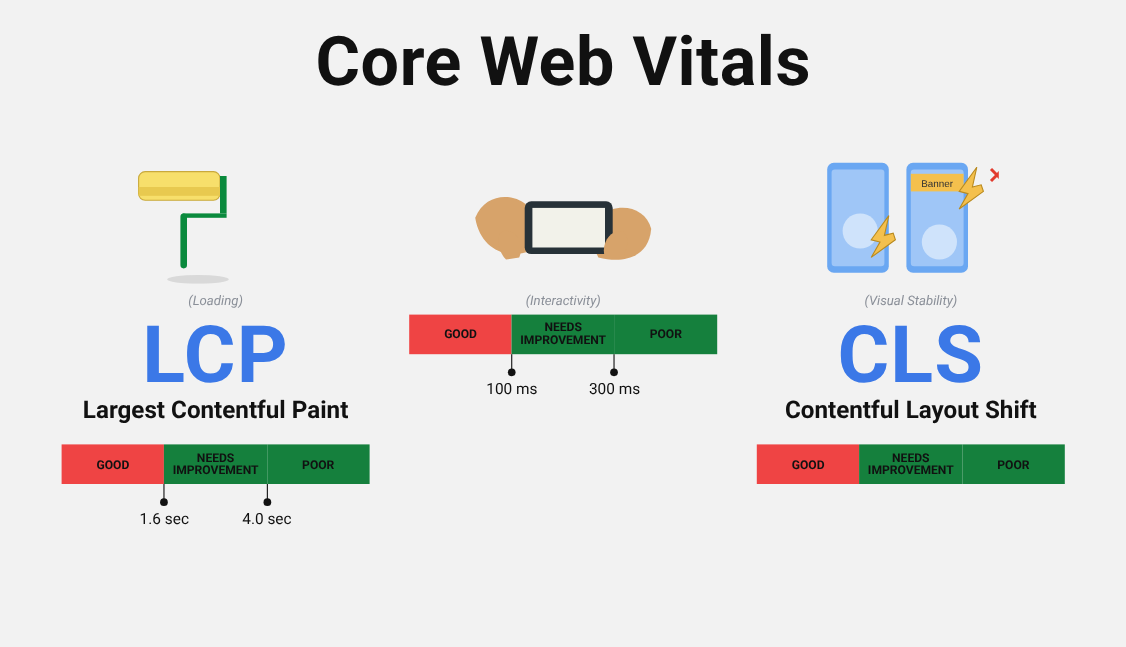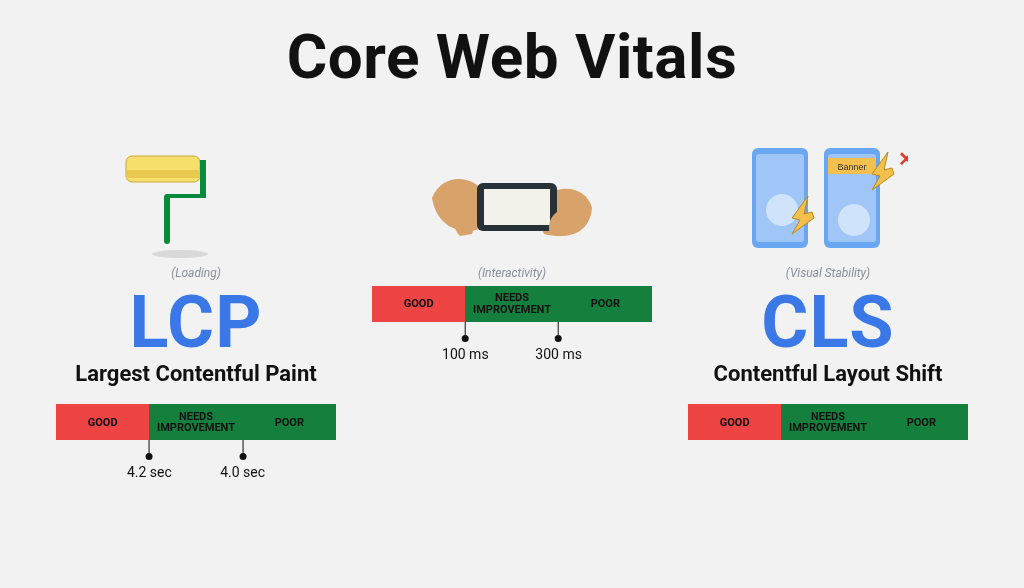--- a/index.html
+++ b/index.html
@@ -155,21 +155,21 @@
       <div class="bar">
         <div class="segments">
           <div class="seg good">GOOD</div>
           <div class="seg mid">NEEDS<br>IMPROVEMENT</div>
           <div class="seg poor">POOR</div>
         </div>
         <div class="ticks">
           <div class="tick a">
             <div class="line"></div>
               <div class="dot"></div>
-            <div class="lbl">4.2 sec</div>
+            <div class="lbl">1.6 sec</div>
           </div>
           <div class="tick b">
             <div class="line"></div>
               <div class="dot"></div>
             <div class="lbl">4.0 sec</div>
           </div>
         </div>
       </div>
     </div>
 

